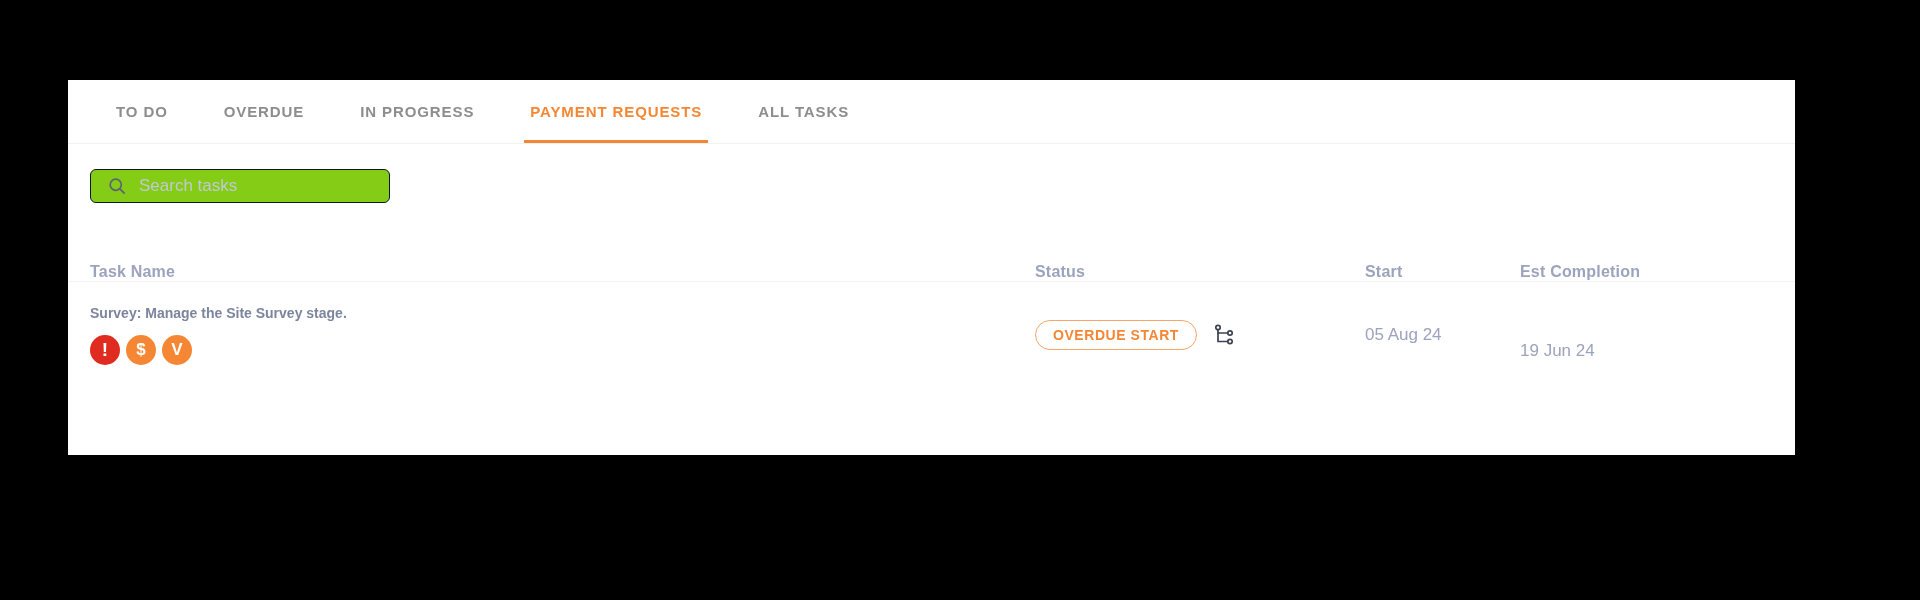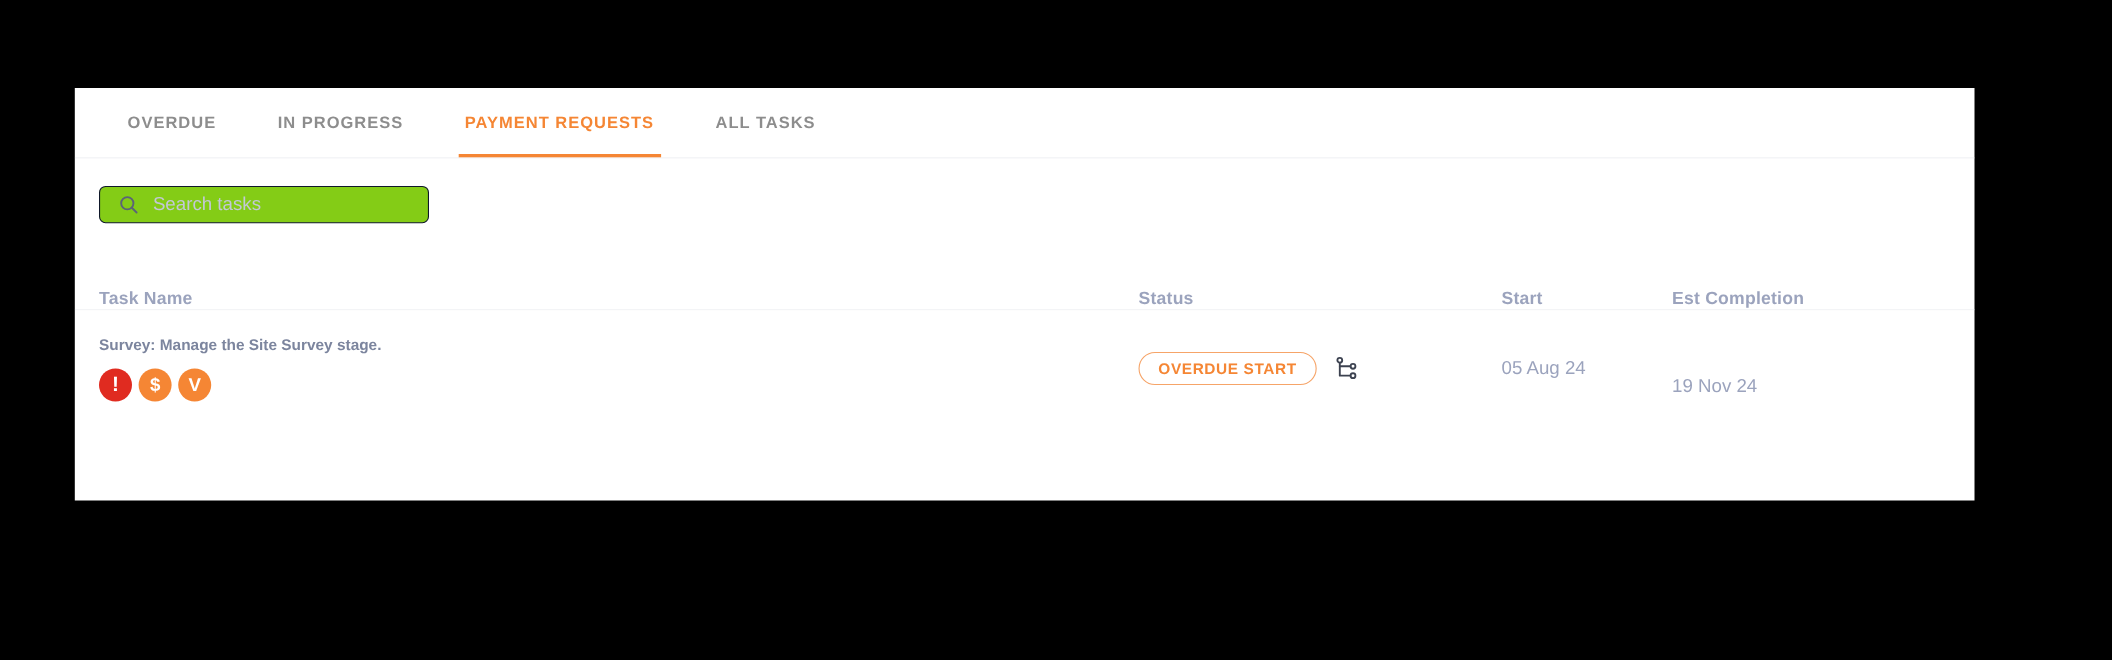--- a/index.html
+++ b/index.html
@@ -216,20 +216,23 @@
   }
 </style>
 </head>
 <body>
 
 <div class="stage">
 
   <div class="card">
 
     <div class="tabbar">
+      <div class="tab">
+        <span>TO DO</span>
+      </div>
       <div class="tab">
         <span>OVERDUE</span>
       </div>
       <div class="tab">
         <span>IN PROGRESS</span>
       </div>
       <div class="tab active">
         <span>PAYMENT REQUESTS</span>
       </div>
       <div class="tab">
@@ -282,20 +285,20 @@
             <path d="M5 6V17.5 H14.6" stroke="#3c4250" stroke-width="1.7" stroke-linecap="round" stroke-linejoin="round"></path>
             <path d="M5 9 H14.6" stroke="#3c4250" stroke-width="1.7" stroke-linecap="round"></path>
           </svg>
         </div>
 
         <div class="col-start">
           <span class="date">05 Aug 24</span>
         </div>
 
         <div class="col-est">
-          <span class="date">19 Nov 24</span>
+          <span class="date">19 Jun 24</span>
         </div>
 
       </div>
     </div>
 
   </div>
 </div>
 
 </body></html>

